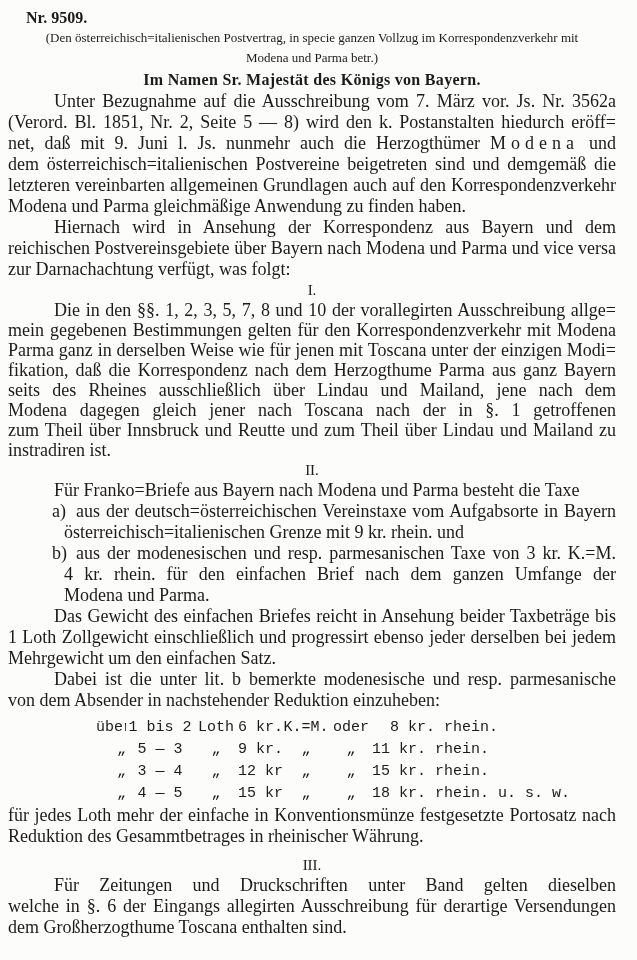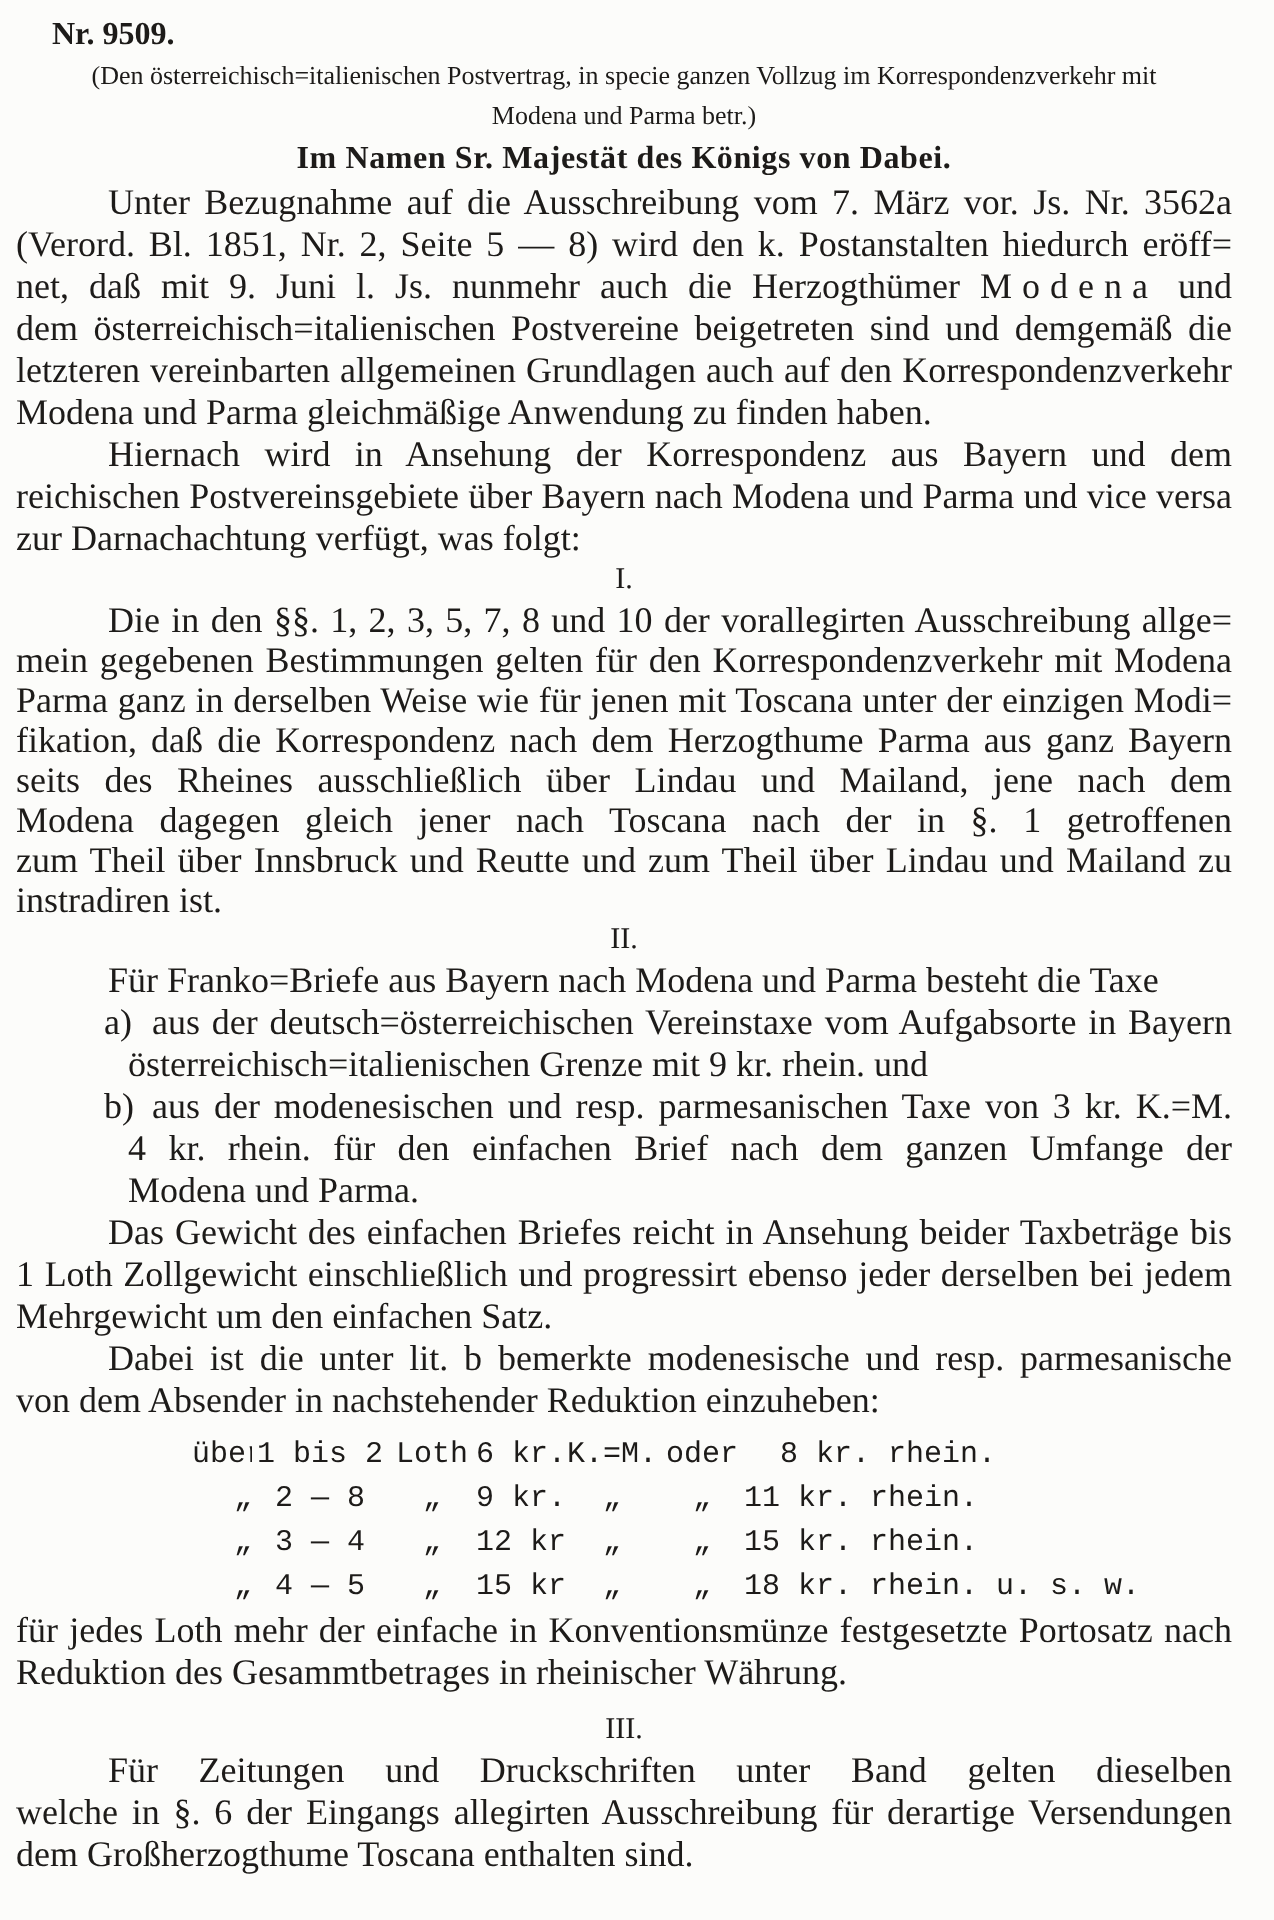--- a/index.html
+++ b/index.html
@@ -90,21 +90,21 @@
 </head>
 <body>
 
 <div class="page">
 
   <div class="docnum">Nr. 9509.</div>
 
   <div class="subject">(Den österreichisch=italienischen Postvertrag, in specie ganzen Vollzug im Korrespondenzverkehr mit</div>
   <div class="subject">Modena und Parma betr.)</div>
 
-  <div class="procl">Im Namen Sr. Majestät des Königs von Dabei.</div>
+  <div class="procl">Im Namen Sr. Majestät des Königs von Bayern.</div>
 
   <div class="ln ind">Unter Bezugnahme auf die Ausschreibung vom 7. März vor. Js. Nr. 3562a</div>
   <div class="ln">(Verord. Bl. 1851, Nr. 2, Seite 5 — 8) wird den k. Postanstalten hiedurch eröff=</div>
   <div class="ln">
     <span>net, daß mit 9. Juni l. Js. nunmehr auch die Herzogthümer </span><span class="g">Modena</span><span> und </span><span class="g">Bayern</span>
   </div>
   <div class="ln">dem österreichisch=italienischen Postvereine beigetreten sind und demgemäß die für den</div>
   <div class="ln">letzteren vereinbarten allgemeinen Grundlagen auch auf den Korrespondenzverkehr mit</div>
   <div class="ln endp">Modena und Parma gleichmäßige Anwendung zu finden haben.</div>
 
@@ -148,21 +148,21 @@
       <span class="tc tc1">über</span>
       <span class="tc tc2">1 bis 2</span>
       <span class="tc tc3">Loth</span>
       <span class="tc tc4">6 kr.</span>
       <span class="tc tc5">K.=M.</span>
       <span class="tc tc6">oder</span>
       <span class="tc tc7">&nbsp;&nbsp;8 kr. rhein.</span>
     </div>
     <div class="trow">
       <span class="tc tc1">„</span>
-      <span class="tc tc2">2 — 8</span>
+      <span class="tc tc2">5 — 3</span>
       <span class="tc tc3">„</span>
       <span class="tc tc4">9 kr.</span>
       <span class="tc tc5">„</span>
       <span class="tc tc6">„</span>
       <span class="tc tc7">11 kr. rhein.</span>
     </div>
     <div class="trow">
       <span class="tc tc1">„</span>
       <span class="tc tc2">3 — 4</span>
       <span class="tc tc3">„</span>

